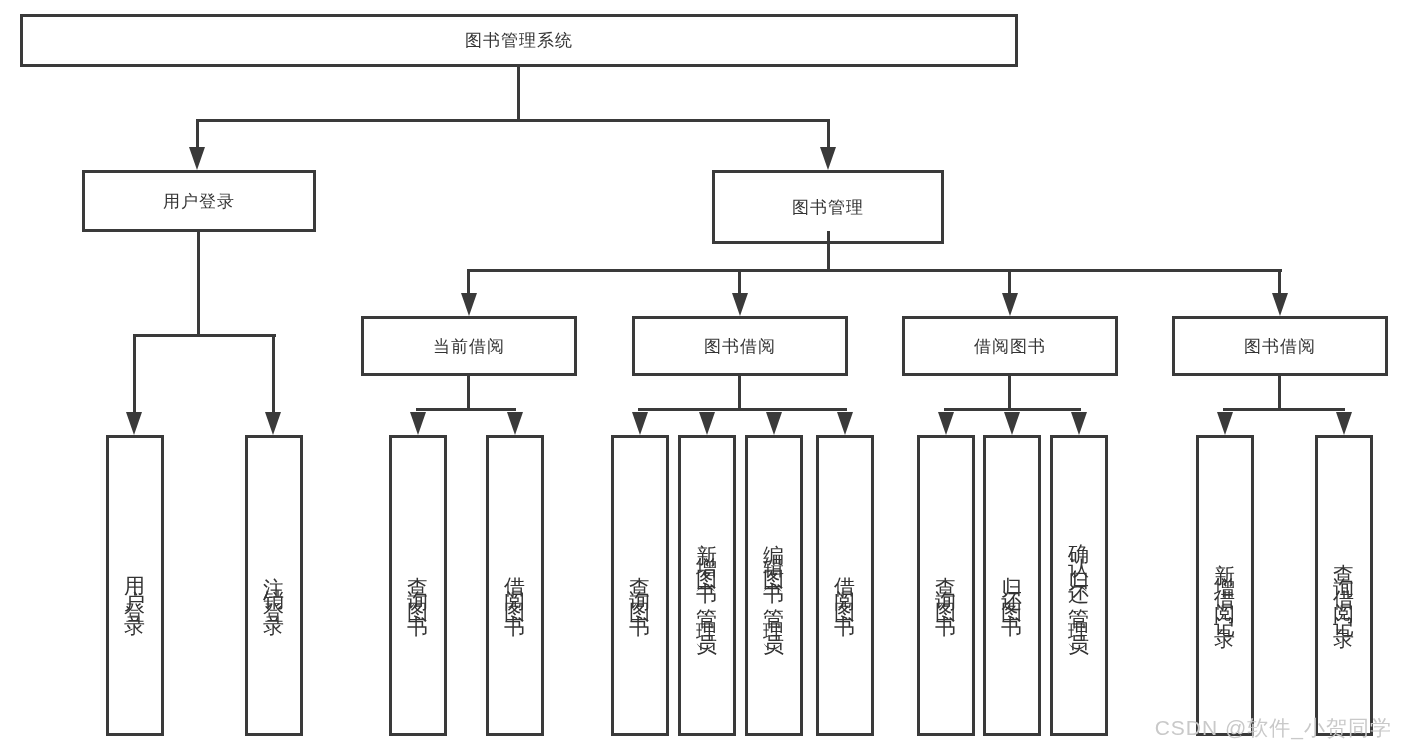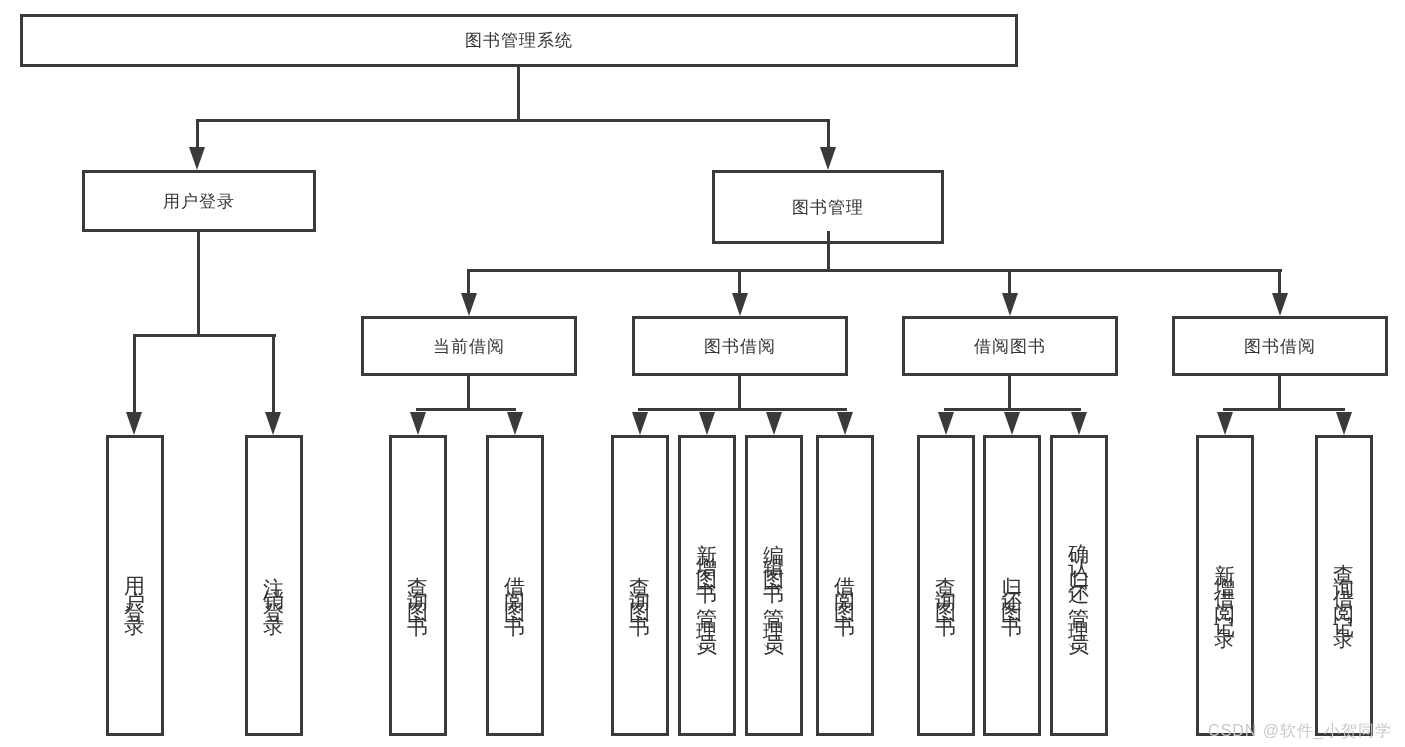--- a/index.html
+++ b/index.html
@@ -36,21 +36,21 @@
   .vl{position:absolute;width:3px;background:var(--line);}
   .hl{position:absolute;height:3px;background:var(--line);}
   .ar{
     position:absolute;width:0;height:0;
     border-left:8px solid transparent;
     border-right:8px solid transparent;
     border-top:23px solid var(--line);
   }
   .watermark{
     position:absolute;right:13px;bottom:5px;
-    font-size:16px;color:var(--wm);
+    font-size:21px;color:var(--wm);
     letter-spacing:1px;white-space:nowrap;
     z-index:5;
   }
 </style>
 </head>
 <body>
 
 <div class="canvas">
 
   <div class="node" style="left:20px;top:14px;width:998px;height:53px">

